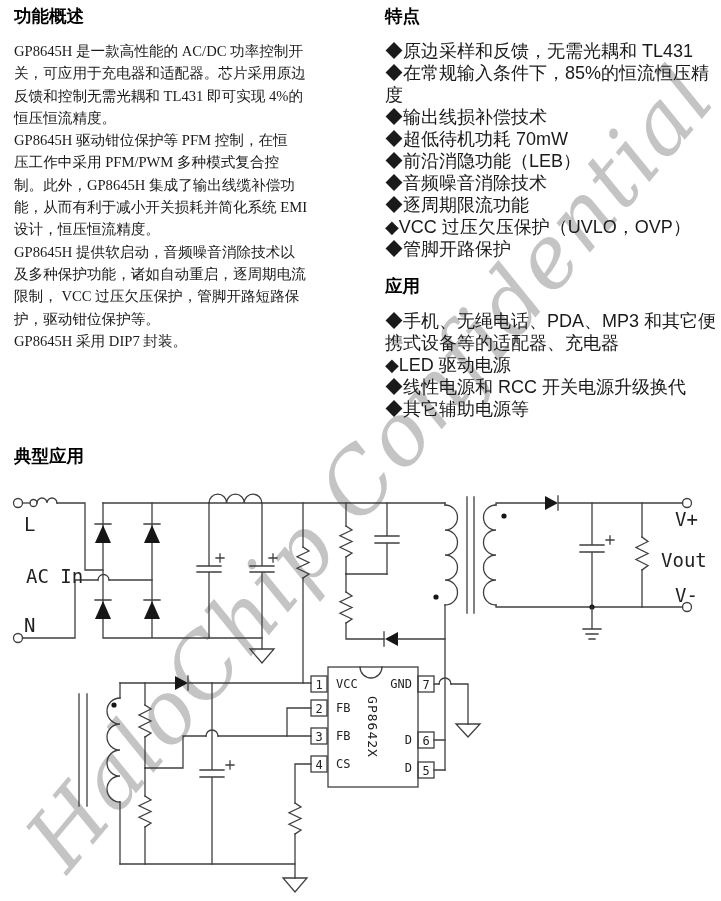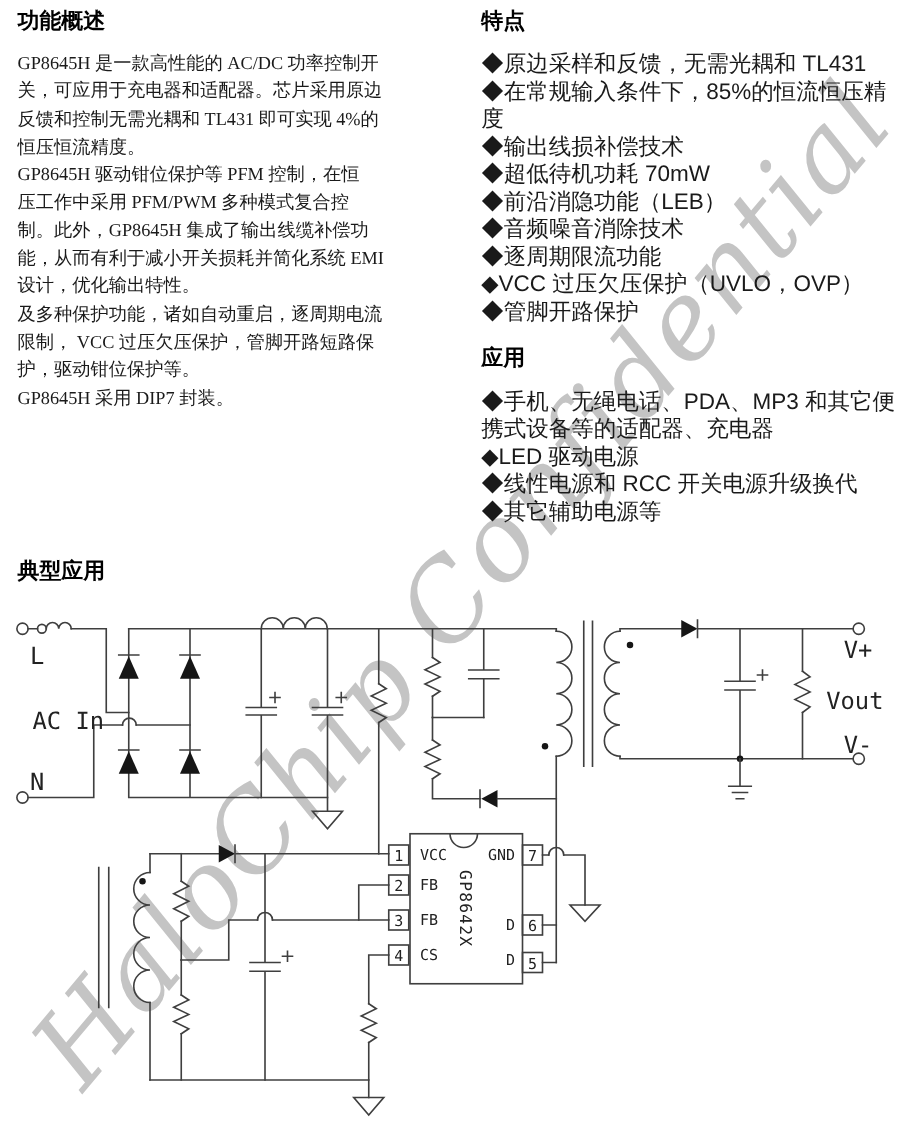--- a/index.html
+++ b/index.html
@@ -35,21 +35,22 @@
       <div>
 
       <div class="tline">GP8645H 是一款高性能的 AC/DC 功率控制开</div>
           <div class="tline">关，可应用于充电器和适配器。芯片采用原边</div>
           <div class="tline">反馈和控制无需光耦和 TL431 即可实现 4%的</div>
           <div class="tline">恒压恒流精度。</div>
           <div class="tline">GP8645H 驱动钳位保护等 PFM 控制，在恒</div>
           <div class="tline">压工作中采用 PFM/PWM 多种模式复合控</div>
           <div class="tline">制。此外，GP8645H 集成了输出线缆补偿功</div>
           <div class="tline">能，从而有利于减小开关损耗并简化系统 EMI</div>
-          <div class="tline">设计，优化输出特性。</div>
+          <div class="tline">设计，恒压恒流精度。</div>
+          <div class="tline">GP8645H 提供软启动，音频噪音消除技术以</div>
           <div class="tline">及多种保护功能，诸如自动重启，逐周期电流</div>
           <div class="tline">限制， VCC 过压欠压保护，管脚开路短路保</div>
           <div class="tline">护，驱动钳位保护等。</div>
           <div class="tline">GP8645H 采用 DIP7 封装。</div>
         </div>
     </div>
 
     <div class="col-right">
       <h2 class="sec">特点</h2>
       <div class="blist">

